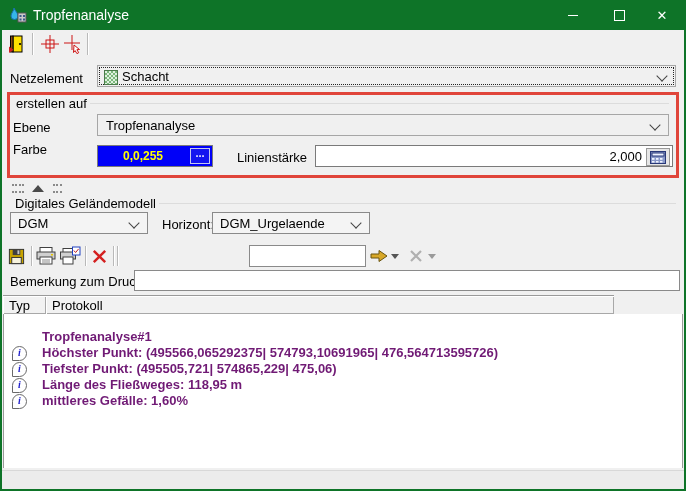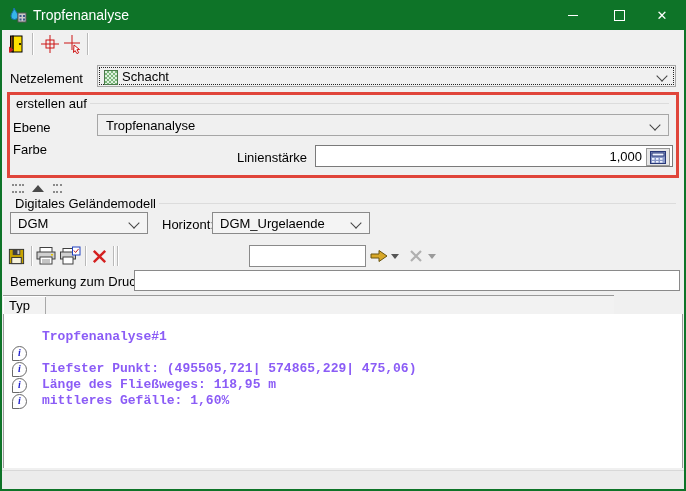--- a/index.html
+++ b/index.html
@@ -69,30 +69,30 @@
 
   
   .textinput{background:#fff;border:1px solid #8a8a8a;height:22px;font:13px "Liberation Sans",sans-serif;padding:0 4px;box-sizing:border-box;}
 
   
   .tr-badge{position:absolute;left:6px;top:3px;font-family:"Liberation Serif",serif;font-weight:bold;
     font-size:13px;color:#101010;text-shadow:1px 1px 0 #b8b8b8;}
   .fontcombo .txt{left:27px;}
 
   
-  .hdr{left:3px;top:295px;width:611px;height:19px;display:flex;background:#f2f2f2;border-top:1px solid #9a9a9a;flex-direction:column;}
+  .hdr{left:3px;top:295px;width:611px;height:19px;display:flex;background:#f2f2f2;border-top:1px solid #9a9a9a;}
   .hdrcell{box-shadow:inset 1px 1px 0 #ffffff, inset -1px -1px 0 #a8a8a8;padding:2px 6px;white-space:nowrap;}
   .hdrcell.typ{width:31px;}
   .hdrcell.prot{flex:1;}
 
   
   .logarea{left:3px;top:314px;width:680px;height:154px;background:#fff;
     border-left:1px solid #9a9a9a;border-right:1px solid #9a9a9a;}
-  .logline{position:absolute;left:38px;font-family:Liberation Mono, monospace;
-    font-weight:bold;font-size:13px;color:#8b5cf6;white-space:pre;}
+  .logline{position:absolute;left:38px;font-family:Liberation Sans, sans-serif;
+    font-weight:bold;font-size:13px;color:#701a75;white-space:pre;}
   .infoicon{position:absolute;left:8px;width:13px;height:13px;border:1px solid #6a6a6a;
     border-radius:50% 50% 50% 0;background:#fff;color:#2222cc;
     font:italic bold 10px "Liberation Serif",serif;text-align:center;line-height:12px;}
 
   .statusbar{left:2px;top:470px;width:682px;height:19px;background:#ececec;border-top:1px solid #d8d8d8;}
 </style>
 </head>
 <body>
 
 <div class="window">
@@ -155,24 +155,28 @@
   <div class="abs group-line" style="left:84px;top:103px;width:585px;"></div>
   <div class="abs groupbox-title" style="left:13px;top:96px;">erstellen auf</div>
 
   <div class="abs lbl" style="left:13px;top:120px;">Ebene</div>
   <div class="abs combo-flat" style="left:97px;top:114px;width:572px;">
     <span class="txt">Tropfenanalyse</span>
     <span class="chev"></span>
   </div>
 
   <div class="abs lbl" style="left:13px;top:142px;">Farbe</div>
+  <div class="abs colorctl" style="left:97px;top:145px;width:116px;">
+    <span class="val">0,0,255</span>
+    <span class="more">...</span>
+  </div>
 
   <div class="abs lbl" style="left:237px;top:150px;">Linienstärke</div>
   <div class="abs field" style="left:315px;top:145px;width:358px;">
-    <span class="num">1,000</span>
+    <span class="num">2,000</span>
     <span class="calcbtn">
       <svg width="16" height="13" viewBox="0 0 16 13">
         <rect x="0.5" y="0.5" width="15" height="12" fill="#8898c8" stroke="#283878"></rect>
         <rect x="2" y="2" width="12" height="3" fill="#eef3ff" stroke="#283878"></rect>
         <g fill="#eef3ff">
             <rect x="2" y="7" width="2.5" height="1.8"></rect>
             <rect x="6" y="7" width="2.5" height="1.8"></rect>
             <rect x="10" y="7" width="2.5" height="1.8"></rect>
             <rect x="2" y="10" width="2.5" height="1.6"></rect>
             <rect x="6" y="10" width="2.5" height="1.6"></rect>
@@ -258,20 +262,21 @@
 
   <div class="abs hdr">
     <div class="hdrcell typ">Typ</div>
     <div class="hdrcell prot">Protokoll</div>
   </div>
 
   <div class="abs logarea">
     <div class="logline" style="top:15px;">Tropfenanalyse#1</div>
 
     <span class="infoicon" style="top:32px;">i</span>
+    <div class="logline" style="top:31px;">Höchster Punkt: (495566,065292375| 574793,10691965| 476,564713595726)</div>
 
     <span class="infoicon" style="top:48px;">i</span>
     <div class="logline" style="top:47px;">Tiefster Punkt: (495505,721| 574865,229| 475,06)</div>
 
     <span class="infoicon" style="top:64px;">i</span>
     <div class="logline" style="top:63px;text-align:right;">Länge des Fließweges: 118,95 m</div>
 
     <span class="infoicon" style="top:80px;">i</span>
     <div class="logline" style="top:79px;">mittleres Gefälle: 1,60%</div>
   </div>

